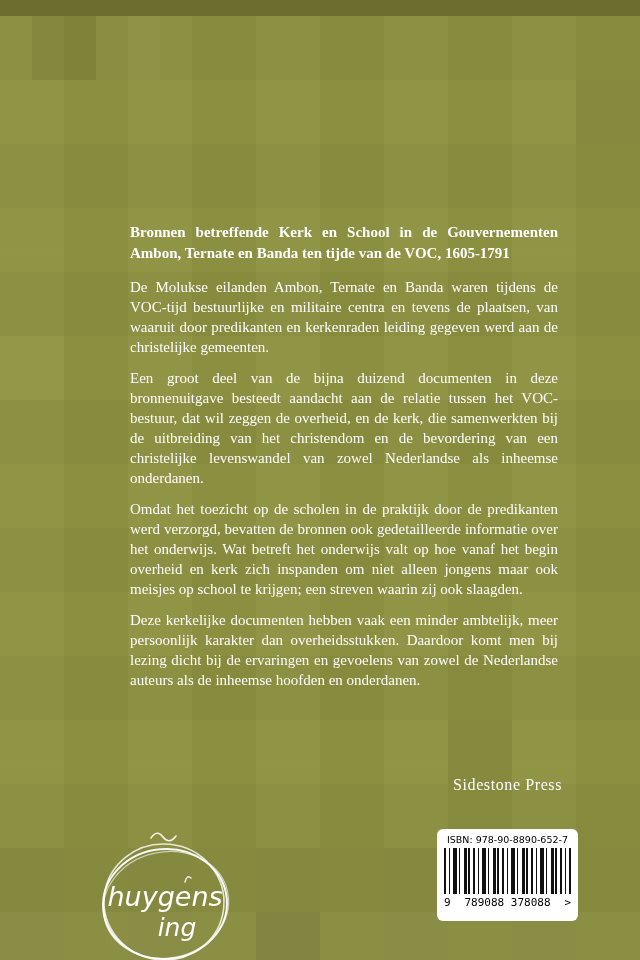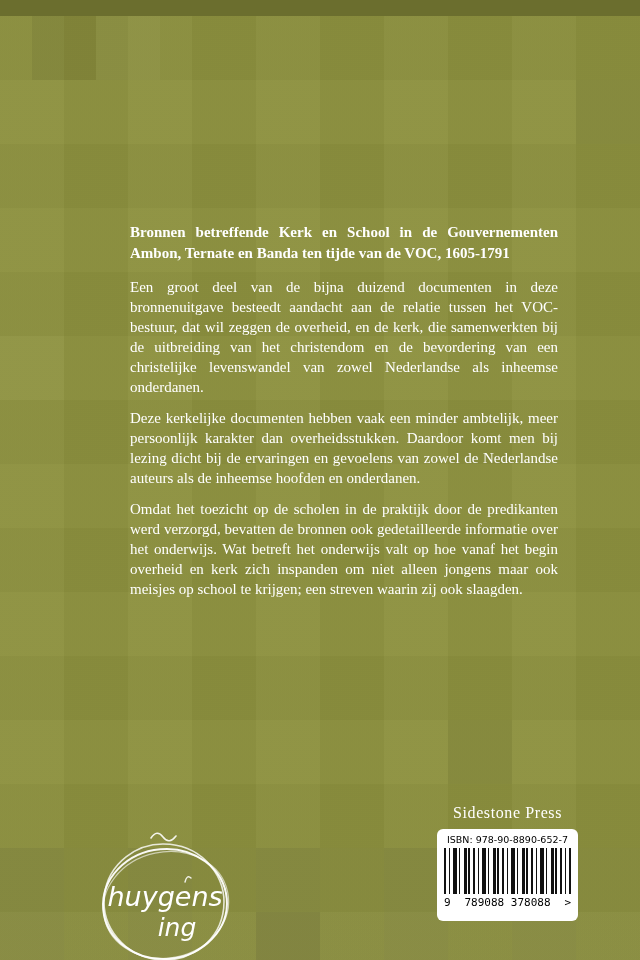--- a/index.html
+++ b/index.html
@@ -64,21 +64,21 @@
   }
   .para {
     font-size: 15px;
     line-height: 20px;
     text-align: justify;
     margin: 0 0 11px 0;
   }
 
   .publisher {
     position: absolute;
-    top: 788px;
+    top: 760px;
     left: 437px;
     width: 141px;
     text-align: center;
     color: #ffffff;
     font-size: 16px;
     letter-spacing: 0.6px;
     z-index: 2;
   }
 
   .barcode-panel {
@@ -139,23 +139,24 @@
   <div class="tile" style="left:96px;  top:0;     background:rgba(255,255,255,0.03);"></div>
   <div class="tile" style="left:576px; top:64px;  background:rgba(0,0,0,0.03);"></div>
   <div class="tile" style="left:0;     top:320px; background:rgba(255,255,255,0.02);"></div>
   <div class="tile" style="left:448px; top:704px; background:rgba(0,0,0,0.03);"></div>
   <div class="bottom-mosaic"></div>
   <div class="tile" style="left:256px; top:896px; background:rgba(0,0,0,0.05);"></div>
   <div class="tile" style="left:512px; top:832px; background:rgba(255,255,255,0.04);"></div>
 
   <div class="text-block">
     <p class="title">Bronnen betreffende Kerk en School in de Gouvernementen Ambon, Ternate en Banda ten tijde van de VOC, 1605-1791</p>
+    <p class="para">De Molukse eilanden Ambon, Ternate en Banda waren tijdens de VOC-tijd bestuurlijke en militaire centra en tevens de plaatsen, van waaruit door predikanten en kerkenraden leiding gegeven werd aan de christelijke gemeenten.</p>
     <p class="para">Een groot deel van de bijna duizend documenten in deze bronnenuitgave besteedt aandacht aan de relatie tussen het VOC-bestuur, dat wil zeggen de overheid, en de kerk, die samenwerkten bij de uitbreiding van het christendom en de bevordering van een christelijke levenswandel van zowel Nederlandse als inheemse onderdanen.</p>
+    <p class="para">Omdat het toezicht op de scholen in de praktijk door de predikanten werd verzorgd, bevatten de bronnen ook gedetailleerde informatie over het onderwijs. Wat betreft het onderwijs valt op hoe vanaf het begin overheid en kerk zich inspanden om niet alleen jongens maar ook meisjes op school te krijgen; een streven waarin zij ook slaagden.</p>
     <p class="para">Deze kerkelijke documenten hebben vaak een minder ambtelijk, meer persoonlijk karakter dan overheidsstukken. Daardoor komt men bij lezing dicht bij de ervaringen en gevoelens van zowel de Nederlandse auteurs als de inheemse hoofden en onderdanen.</p>
-    <p class="para">Omdat het toezicht op de scholen in de praktijk door de predikanten werd verzorgd, bevatten de bronnen ook gedetailleerde informatie over het onderwijs. Wat betreft het onderwijs valt op hoe vanaf het begin overheid en kerk zich inspanden om niet alleen jongens maar ook meisjes op school te krijgen; een streven waarin zij ook slaagden.</p>
   </div>
 
   <div class="publisher">Sidestone Press</div>
 
   <div class="barcode-panel">
     <div class="isbn-label">ISBN: 978-90-8890-652-7</div>
     <div class="barcode-bars"></div>
     <div class="barcode-digits-row">
       <span>9</span>
       <span>789088 378088</span>

